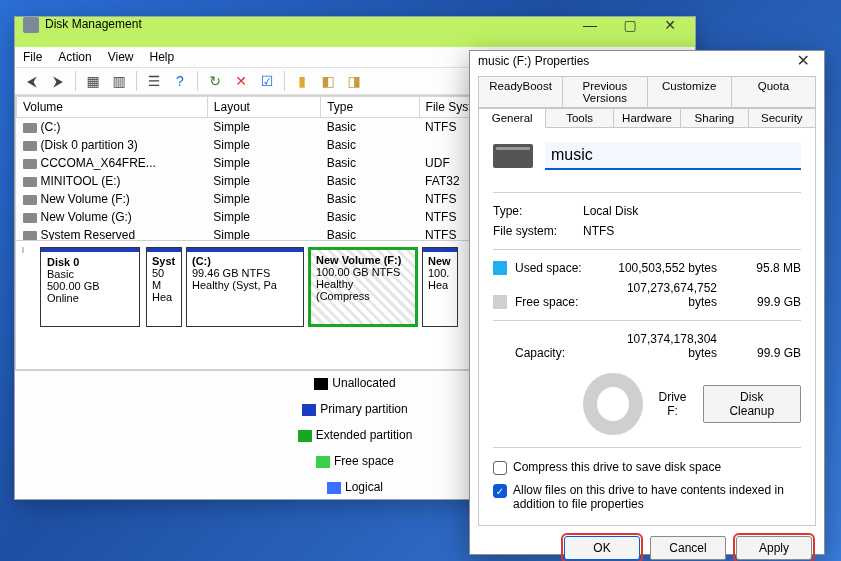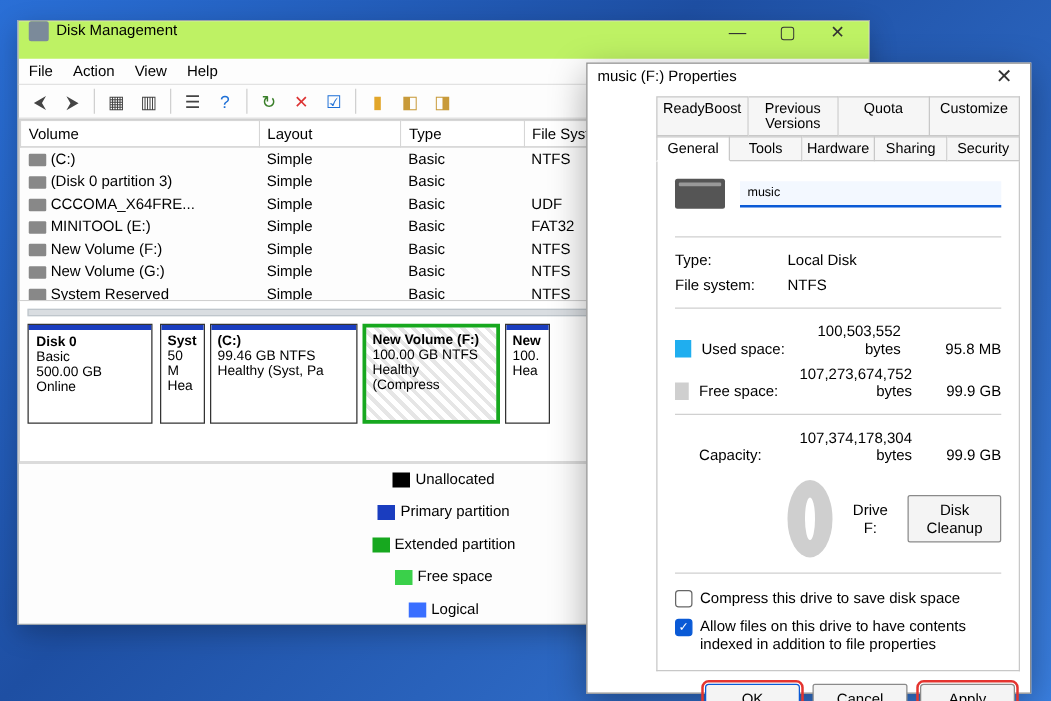--- a/index.html
+++ b/index.html
@@ -59,21 +59,21 @@
     text-align:left; font-weight:normal; font-size:12px;
     background:#fff; border:1px solid #d6d6d6; padding:3px 6px;
     position:relative;
     margin-top:44px;
   }
   .vol-table td { padding:2px 6px; font-size:12px; white-space:nowrap; overflow:hidden; text-overflow:ellipsis;}
   .vol-wrap { height:146px; overflow:hidden; border:1px solid #d0d0d0; margin:0;}
   .vol-icon { display:inline-block; width:14px; height:10px; background:#888; margin-right:4px; border-radius:1px; vertical-align:middle;}
   
   
-  .disk-area { flex:1; border:1px solid #d0d0d0; border-top:none; padding:6px; background:#fff; display:flex; flex-direction:column; gap:0;}
+  .disk-area { flex:1; border:1px solid #d0d0d0; border-top:none; padding:6px; background:#fff; display:flex; flex-direction:row; gap:16px;}
   .spacer-bar { height:6px; background:#d9dde1; border:1px solid #bfc6cc; margin-bottom:6px;}
   .disk-row { display:flex; gap:6px; height:80px;}
   .disk-label {
     width:100px; border:1px solid #333; padding:4px 6px; font-size:11px;
     background:#fff;
   }
   .disk-strip { flex:1; display:flex; gap:4px; }
   .part {
     border:1px solid #333; padding:4px 5px; font-size:11px;
     background:#fff; overflow:hidden; display:flex; flex-direction:column;
@@ -97,36 +97,36 @@
     height: 505px;
     background:#fff;
     border:1px solid #8d8d8d;
     box-shadow: 0 8px 28px rgba(0,0,0,0.35);
     display:flex; flex-direction:column;
   }
   .prop-titlebar { display:flex; align-items:center; height:30px; padding:0 8px; font-size:12px;}
   .prop-titlebar .title { flex:1; }
   .close-x { font-size:16px; color:#333; padding:0 6px; }
   
-  .tabs { padding:6px 8px 0 8px;margin-left:47px; }
+  .tabs { padding:6px 8px 0 8px; }
   .tab-row { display:flex; gap:0; }
   .tab { flex:1; text-align:center; padding:3px 0; font-size:11.5px; border:1px solid #c8c8c8; background:#f6f6f6; cursor:default;}
   .tab + .tab { border-left:none;}
   .tab-active { background:#fff; border-bottom:1px solid #fff; position:relative; }
   .tab-body {
     border:1px solid #c8c8c8; border-top:none;
     padding:14px 14px 10px 14px; flex:1; display:flex; flex-direction:column;
     font-size:12px;
   }
   .name-row { display:flex; align-items:center; gap:12px; margin-bottom:14px;}
   .drive-glyph { width:40px; height:24px; background:#555; border-radius:2px; position:relative;}
   .drive-glyph::after{content:''; position:absolute; top:3px; left:3px; right:3px; height:3px; background:#999; border-radius:1px;}
   .name-input {
     flex:1; border:none; border-bottom:2px solid #0a5ad6;
-    background:#f3f8ff; padding:4px 6px; font-size:10px; outline:none;
+    background:#f3f8ff; padding:4px 6px; font-size:16px; outline:none;
   }
   .kv { display:flex; padding:3px 0; }
   .kv .k { width:90px; color:#000; }
   .hr { border:none; border-top:1px solid #d0d0d0; margin:8px 0; }
   
   .space-row { display:flex; align-items:flex-end; padding:3px 0; gap:8px;}
   .sw { width:14px; height:14px; display:inline-block;}
   .space-row .lbl { width:90px; }
   .space-row .bytes { flex:1; text-align:right; padding-right:12px;}
   .space-row .hu { width:64px; text-align:right;}
@@ -323,22 +323,22 @@
 
 <div class="prop-window">
   <div class="prop-titlebar">
     <span class="title">music (F:) Properties</span>
     <span class="close-x">✕</span>
   </div>
   <div class="tabs" style="flex:1; display:flex;flex-direction:column;">
     <div class="tab-row">
       <div class="tab">ReadyBoost</div>
       <div class="tab">Previous Versions</div>
+      <div class="tab">Customize</div>
       <div class="tab">Quota</div>
-      <div class="tab">Customize</div>
     </div>
     <div class="tab-row">
       <div class="tab tab-active">General</div>
       <div class="tab">Tools</div>
       <div class="tab">Hardware</div>
       <div class="tab">Sharing</div>
       <div class="tab">Security</div>
     </div>
     <div class="tab-body">
       <div class="name-row">

